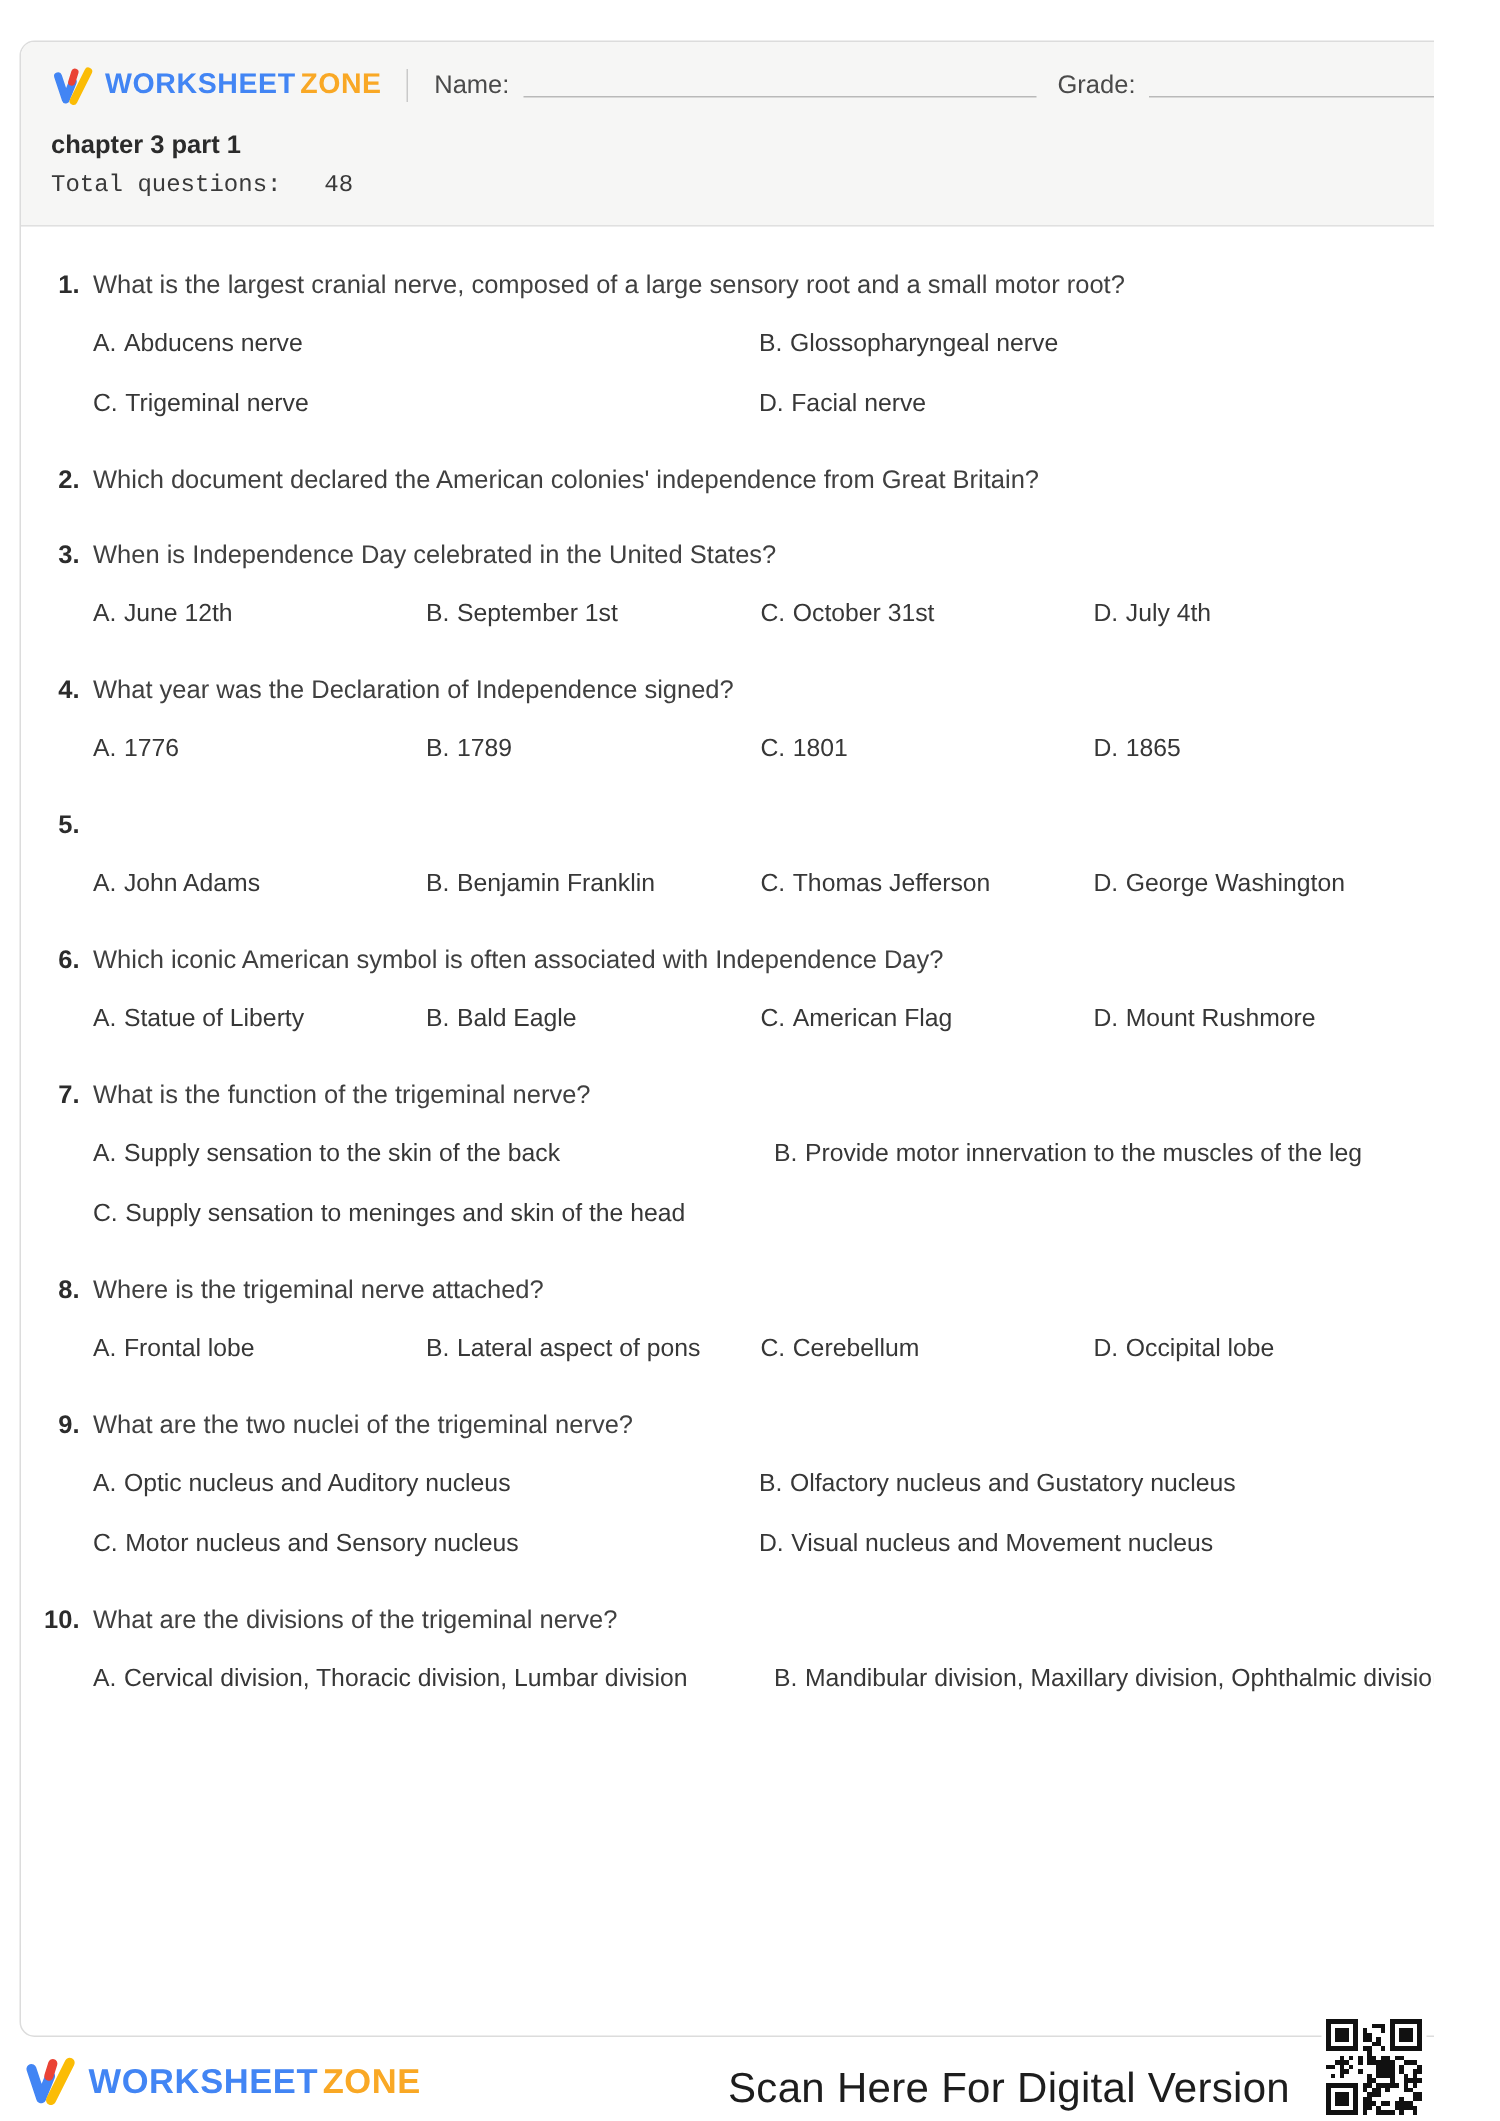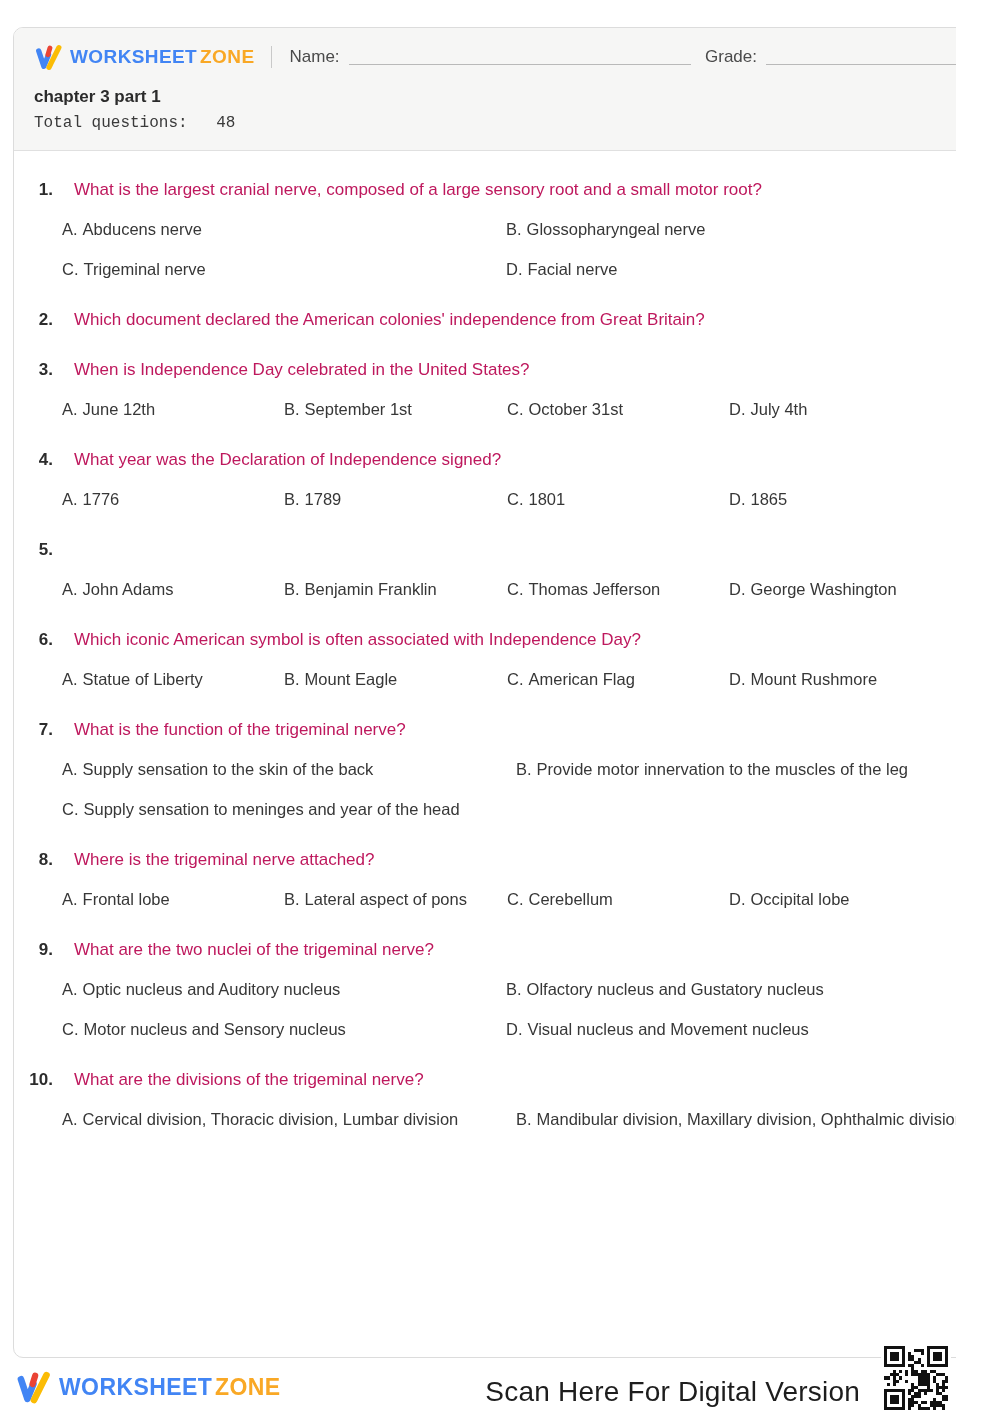--- a/index.html
+++ b/index.html
@@ -88,23 +88,22 @@
     flex: 0 0 25px;
     text-align: right;
     font-size: 17px;
     font-weight: 700;
     color: #2c2c2c;
     line-height: 23px;
     margin-right: 9px;
   }
   .q-text {
     font-size: 17px;
-    color: #be185d;
+    color: #404040;
     line-height: 23px;
-    margin-left: 12px;
   }
   .options {
     display: grid;
     margin-left: 34px;
     margin-top: 17px;
     row-gap: 17px;
   }
   .cols-4 { grid-template-columns: 222px 223px 222px 1fr; }
   .cols-2 { grid-template-columns: 444px 1fr; }
   .cols-1 { grid-template-columns: 1fr 1fr; }
@@ -228,34 +227,34 @@
             <div class="option"><span class="opt-label">D.</span><span class="opt-text">George Washington</span></div>
           </div>
         </div>
         <div class="question">
           <div class="q-line">
             <span class="q-num">6.</span>
             <span class="q-text">Which iconic American symbol is often associated with Independence Day?</span>
           </div>
           <div class="options cols-4">
             <div class="option"><span class="opt-label">A.</span><span class="opt-text">Statue of Liberty</span></div>
-            <div class="option"><span class="opt-label">B.</span><span class="opt-text">Mount Eagle</span></div>
+            <div class="option"><span class="opt-label">B.</span><span class="opt-text">Bald Eagle</span></div>
             <div class="option"><span class="opt-label">C.</span><span class="opt-text">American Flag</span></div>
             <div class="option"><span class="opt-label">D.</span><span class="opt-text">Mount Rushmore</span></div>
           </div>
         </div>
         <div class="question">
           <div class="q-line">
             <span class="q-num">7.</span>
             <span class="q-text">What is the function of the trigeminal nerve?</span>
           </div>
           <div class="options cols-1">
             <div class="option"><span class="opt-label">A.</span><span class="opt-text">Supply sensation to the skin of the back</span></div>
             <div class="option"><span class="opt-label">B.</span><span class="opt-text">Provide motor innervation to the muscles of the leg</span></div>
-            <div class="option"><span class="opt-label">C.</span><span class="opt-text">Supply sensation to meninges and year of the head</span></div>
+            <div class="option"><span class="opt-label">C.</span><span class="opt-text">Supply sensation to meninges and skin of the head</span></div>
           </div>
         </div>
         <div class="question">
           <div class="q-line">
             <span class="q-num">8.</span>
             <span class="q-text">Where is the trigeminal nerve attached?</span>
           </div>
           <div class="options cols-4">
             <div class="option"><span class="opt-label">A.</span><span class="opt-text">Frontal lobe</span></div>
             <div class="option"><span class="opt-label">B.</span><span class="opt-text">Lateral aspect of pons</span></div>

